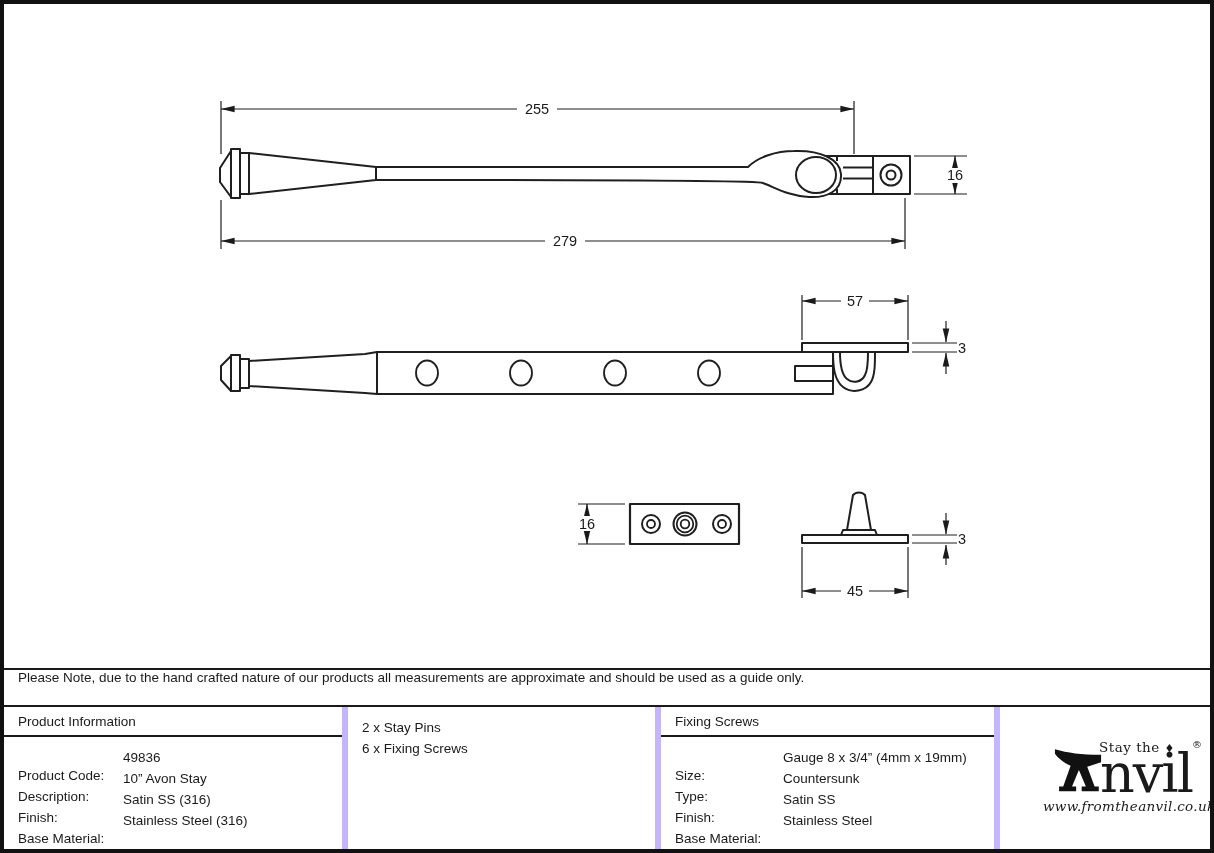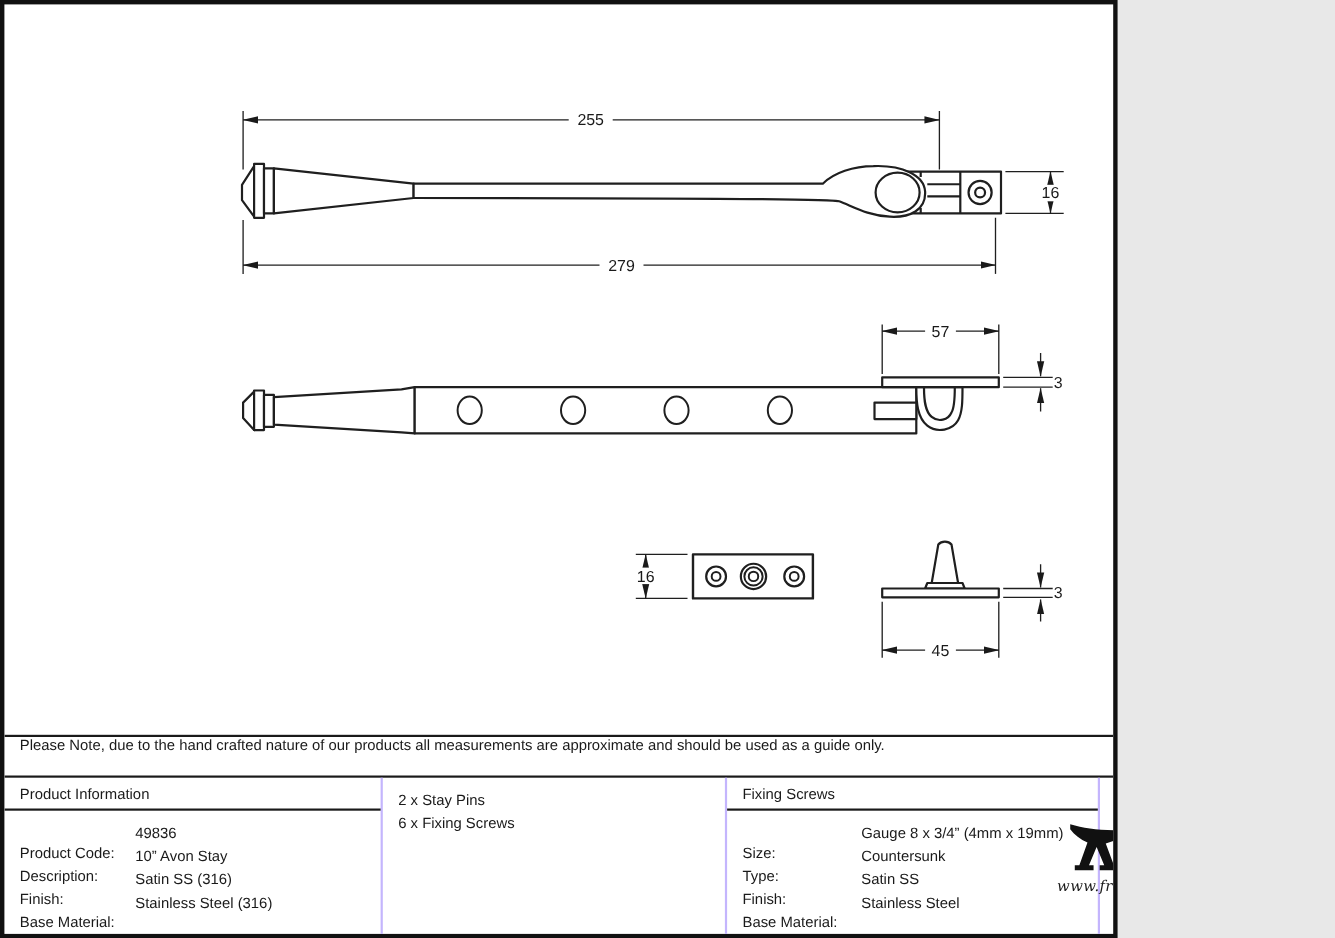--- a/index.html
+++ b/index.html
@@ -1,33 +1,33 @@
 <!DOCTYPE html>
 <html><head>
 <meta charset="utf-8">
 <style>
   html,body{margin:0;padding:0;background:#e8e8e8;}
   .sheet{
-    position:relative;width:1016px;height:853px;background:#ffffff;
+    position:relative;width:1214px;height:853px;background:#ffffff;
     font-family:"Liberation Sans",sans-serif;color:#1a1a1a;overflow:hidden;
     box-sizing:border-box;border:4px solid #111;
   }
   .drawing-area{position:absolute;left:0;top:0;width:1206px;height:664px;}
   svg text{font-family:"Liberation Sans",sans-serif;font-size:14.5px;fill:#1a1a1a;}
   .note-band{
     position:absolute;left:0;right:0;top:664px;height:37px;
     border-top:2px solid #1a1a1a;display:flex;align-items:flex-start;
     padding-left:14px;font-size:13.5px;box-sizing:border-box;
   }
   .spec-table{
     position:absolute;left:0;right:0;top:701px;bottom:0;
     border-top:2px solid #1a1a1a;display:grid;
     grid-template-columns:344px 313px 339px 1fr;box-sizing:border-box;
   }
-  .spec-col{border-right:2px solid #c4b5fd;box-sizing:border-box;position:relative;}
+  .spec-col{border-right:6px solid #c4b5fd;box-sizing:border-box;position:relative;}
   .spec-col.last{border-right:none;margin-left:46px;}
   .col-header{
     height:30px;border-bottom:2px solid #1a1a1a;display:flex;align-items:center;
     padding-left:14px;font-size:13.5px;box-sizing:border-box;
   }
   .col-body{padding:10px 0 0 14px;}
   .spec-row{display:flex;height:21px;align-items:center;font-size:13.5px;white-space:nowrap;}
   .spec-lbl{width:105px;flex:none;margin-top:36px;}
   .spec-lbl.wide{width:108px;}
   .pack-item{height:21px;display:flex;align-items:center;font-size:13.5px;}

